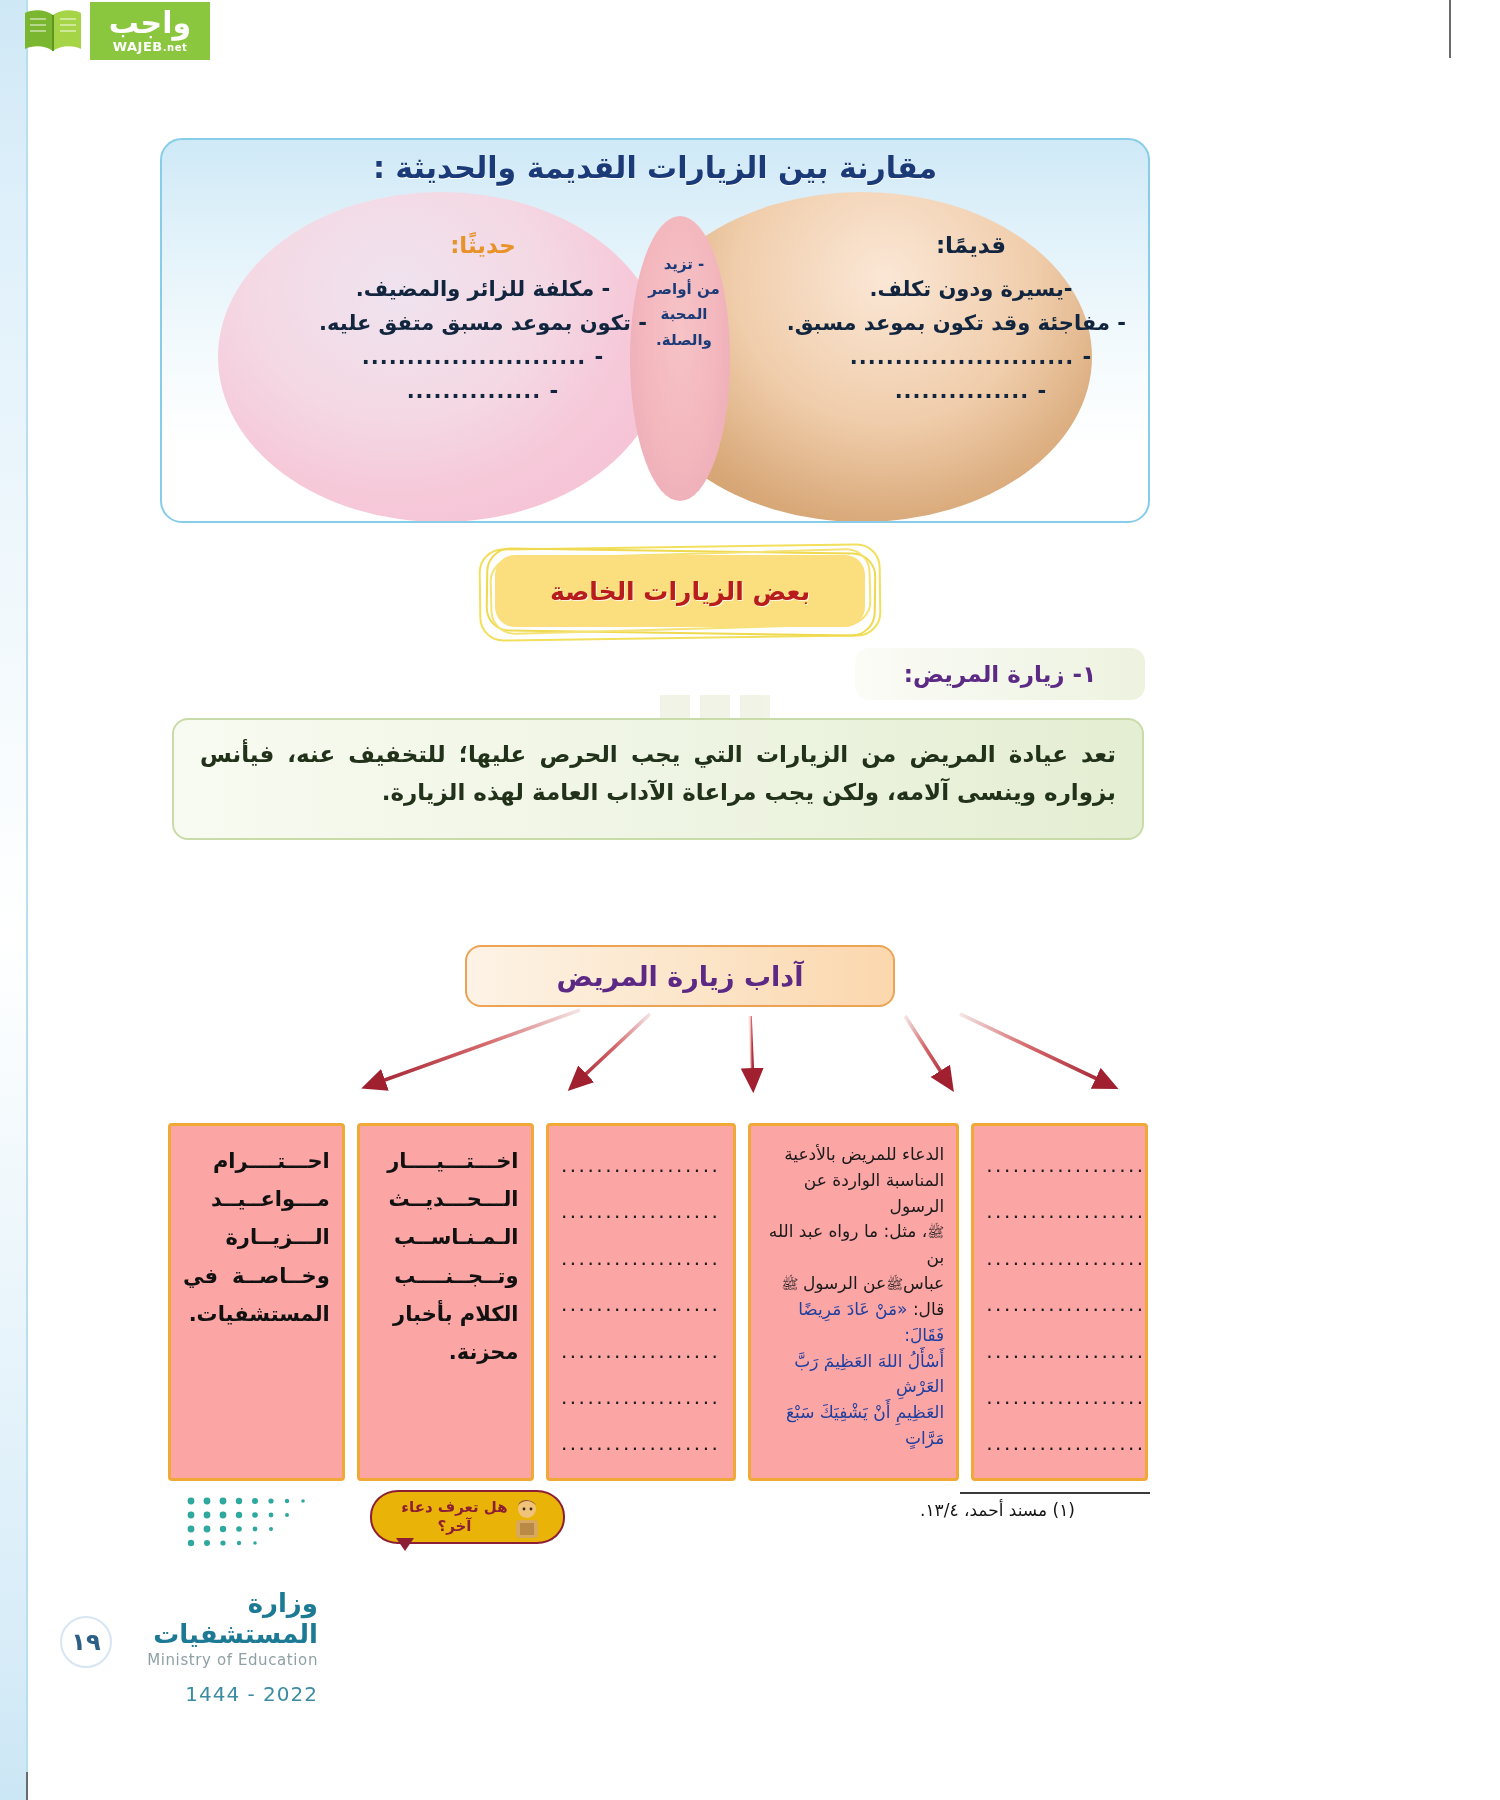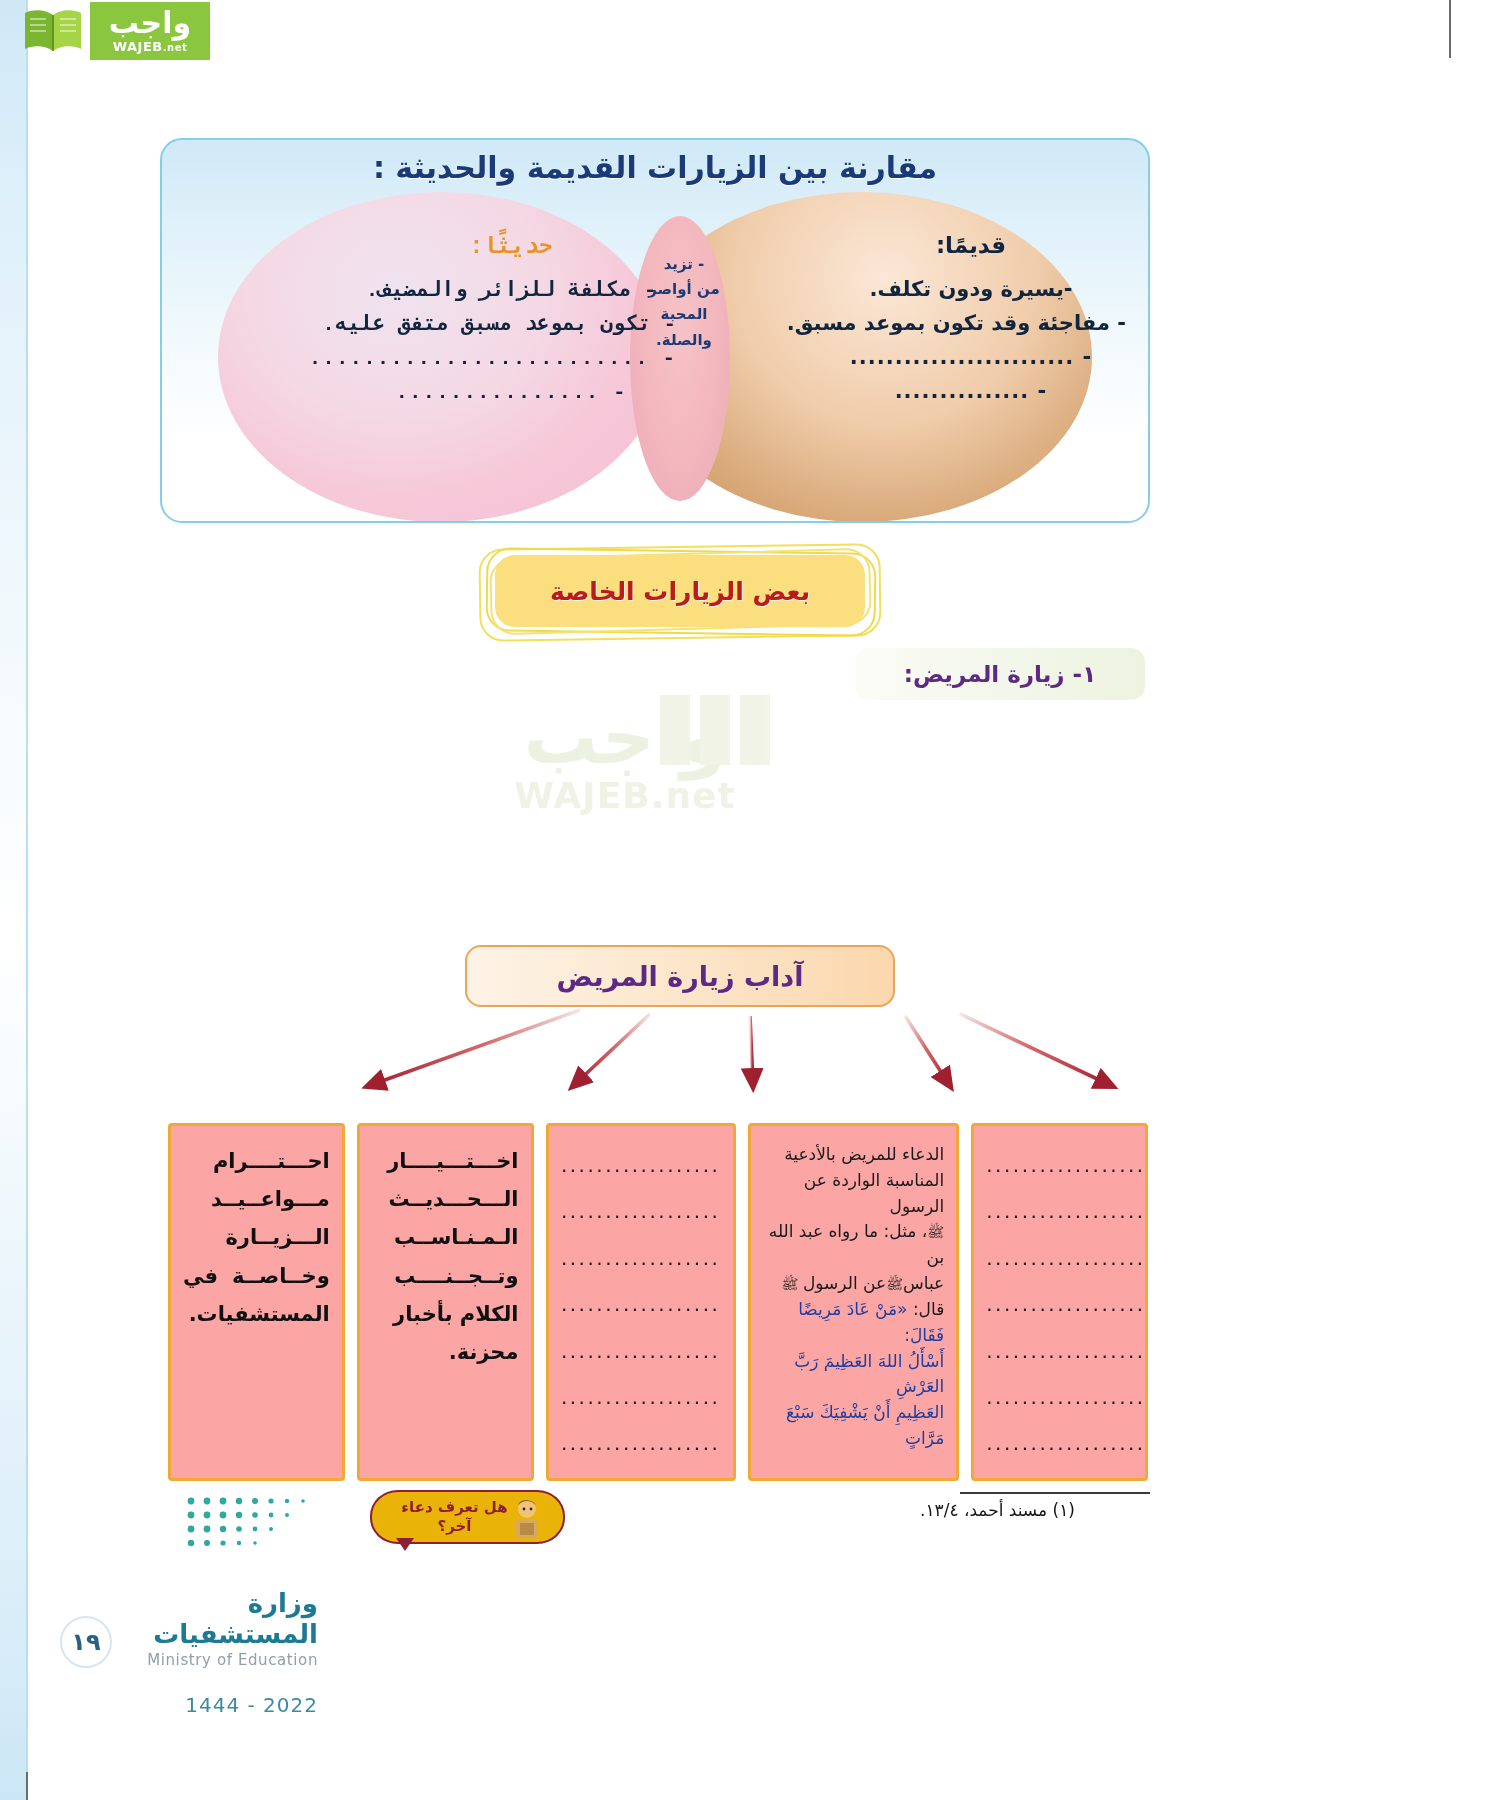--- a/index.html
+++ b/index.html
@@ -152,21 +152,21 @@
   }
   .venn-col.modern .v-head { color: #e8922a; }
   .venn-col.old .v-head { color: #12253f; }
   .venn-col .v-line {
     font-size: 21px;
     font-weight: bold;
     line-height: 1.62;
     white-space: nowrap;
   }
   .venn-col.modern {
-    right: 472px; top: 92px; width: 330px; font-family: Liberation Mono, monospace;
+    right: 500px; top: 92px; width: 330px;
   }
   .venn-col.old {
     right: 22px; top: 92px; width: 310px;
   }
   .venn-center {
     position: absolute;
     z-index: 6;
     left: 482px; top: 112px;
     width: 80px;
     text-align: center;
@@ -457,21 +457,21 @@
     letter-spacing: 0.6px;
     direction: ltr;
     text-align: right;
     margin-top: 1px;
   }
   .min-years {
     font-size: 20px;
     color: #3b8ba2;
     direction: ltr;
     text-align: right;
-    margin-top: 24px;
+    margin-top: 13px;
     letter-spacing: 1px;
   }
   .page-num-circle {
     position: absolute;
     left: 60px; top: 1616px;
     width: 52px; height: 52px;
     border: 2px solid #d7e6f2;
     border-radius: 50%;
     display: flex;
     align-items: center;
@@ -558,20 +558,23 @@
   <div class="watermark">
     <div class="wm-blocks">
       <div class="wm-block" style="left:0;top:0;width:30px;height:70px;"></div>
       <div class="wm-block" style="left:40px;top:0;width:30px;height:70px;"></div>
       <div class="wm-block" style="left:80px;top:0;width:30px;height:70px;"></div>
     </div>
     <div class="wm-ar">واجب</div>
     <div class="wm-en">WAJEB.net</div>
   </div>
 
+  <div class="para-box">
+    <p>تعد عيادة المريض من الزيارات التي يجب الحرص عليها؛ للتخفيف عنه، فيأنس بزواره وينسى آلامه، ولكن يجب مراعاة الآداب العامة لهذه الزيارة.</p>
+  </div>
 
   <div class="adab-header">
     <span>آداب زيارة المريض</span>
   </div>
 
   <svg class="arrows-svg" viewBox="0 0 950 120">
     <defs>
       <linearGradient id="ag" x1="0%" y1="0%" x2="100%" y2="0%">
         <stop offset="0%" stop-color="#f4e6e6"></stop>
         <stop offset="45%" stop-color="#d5686a"></stop>

